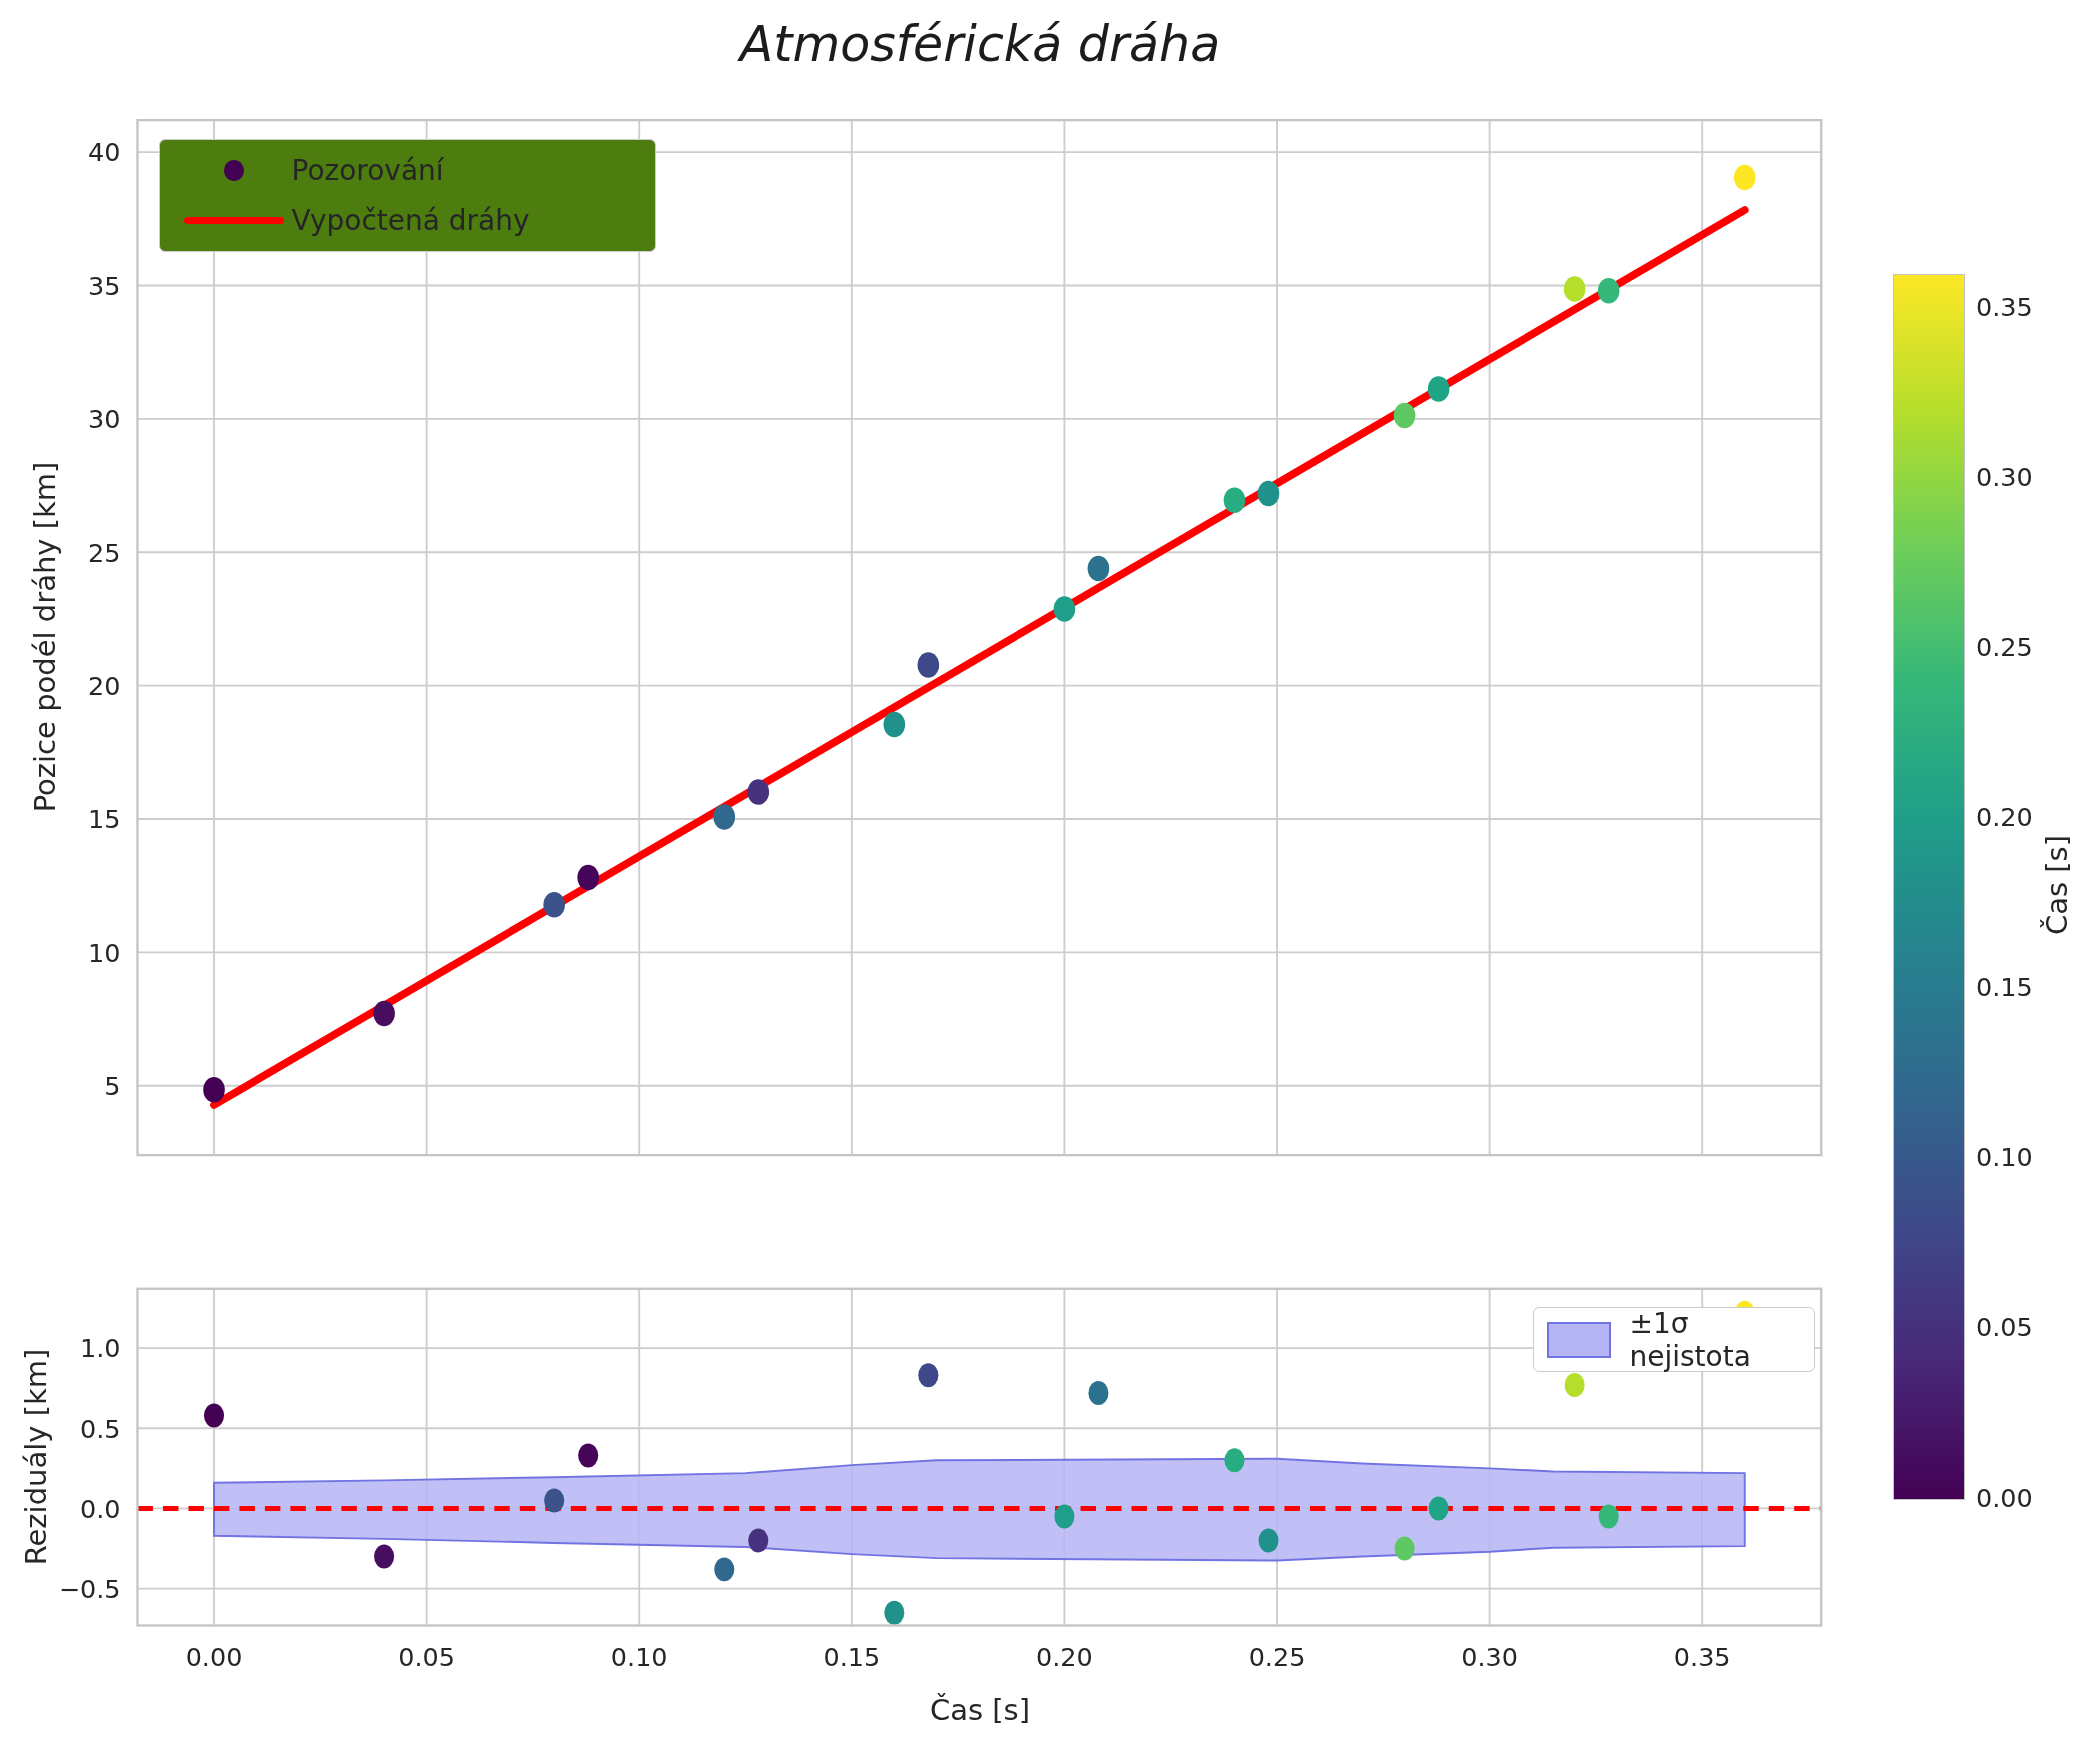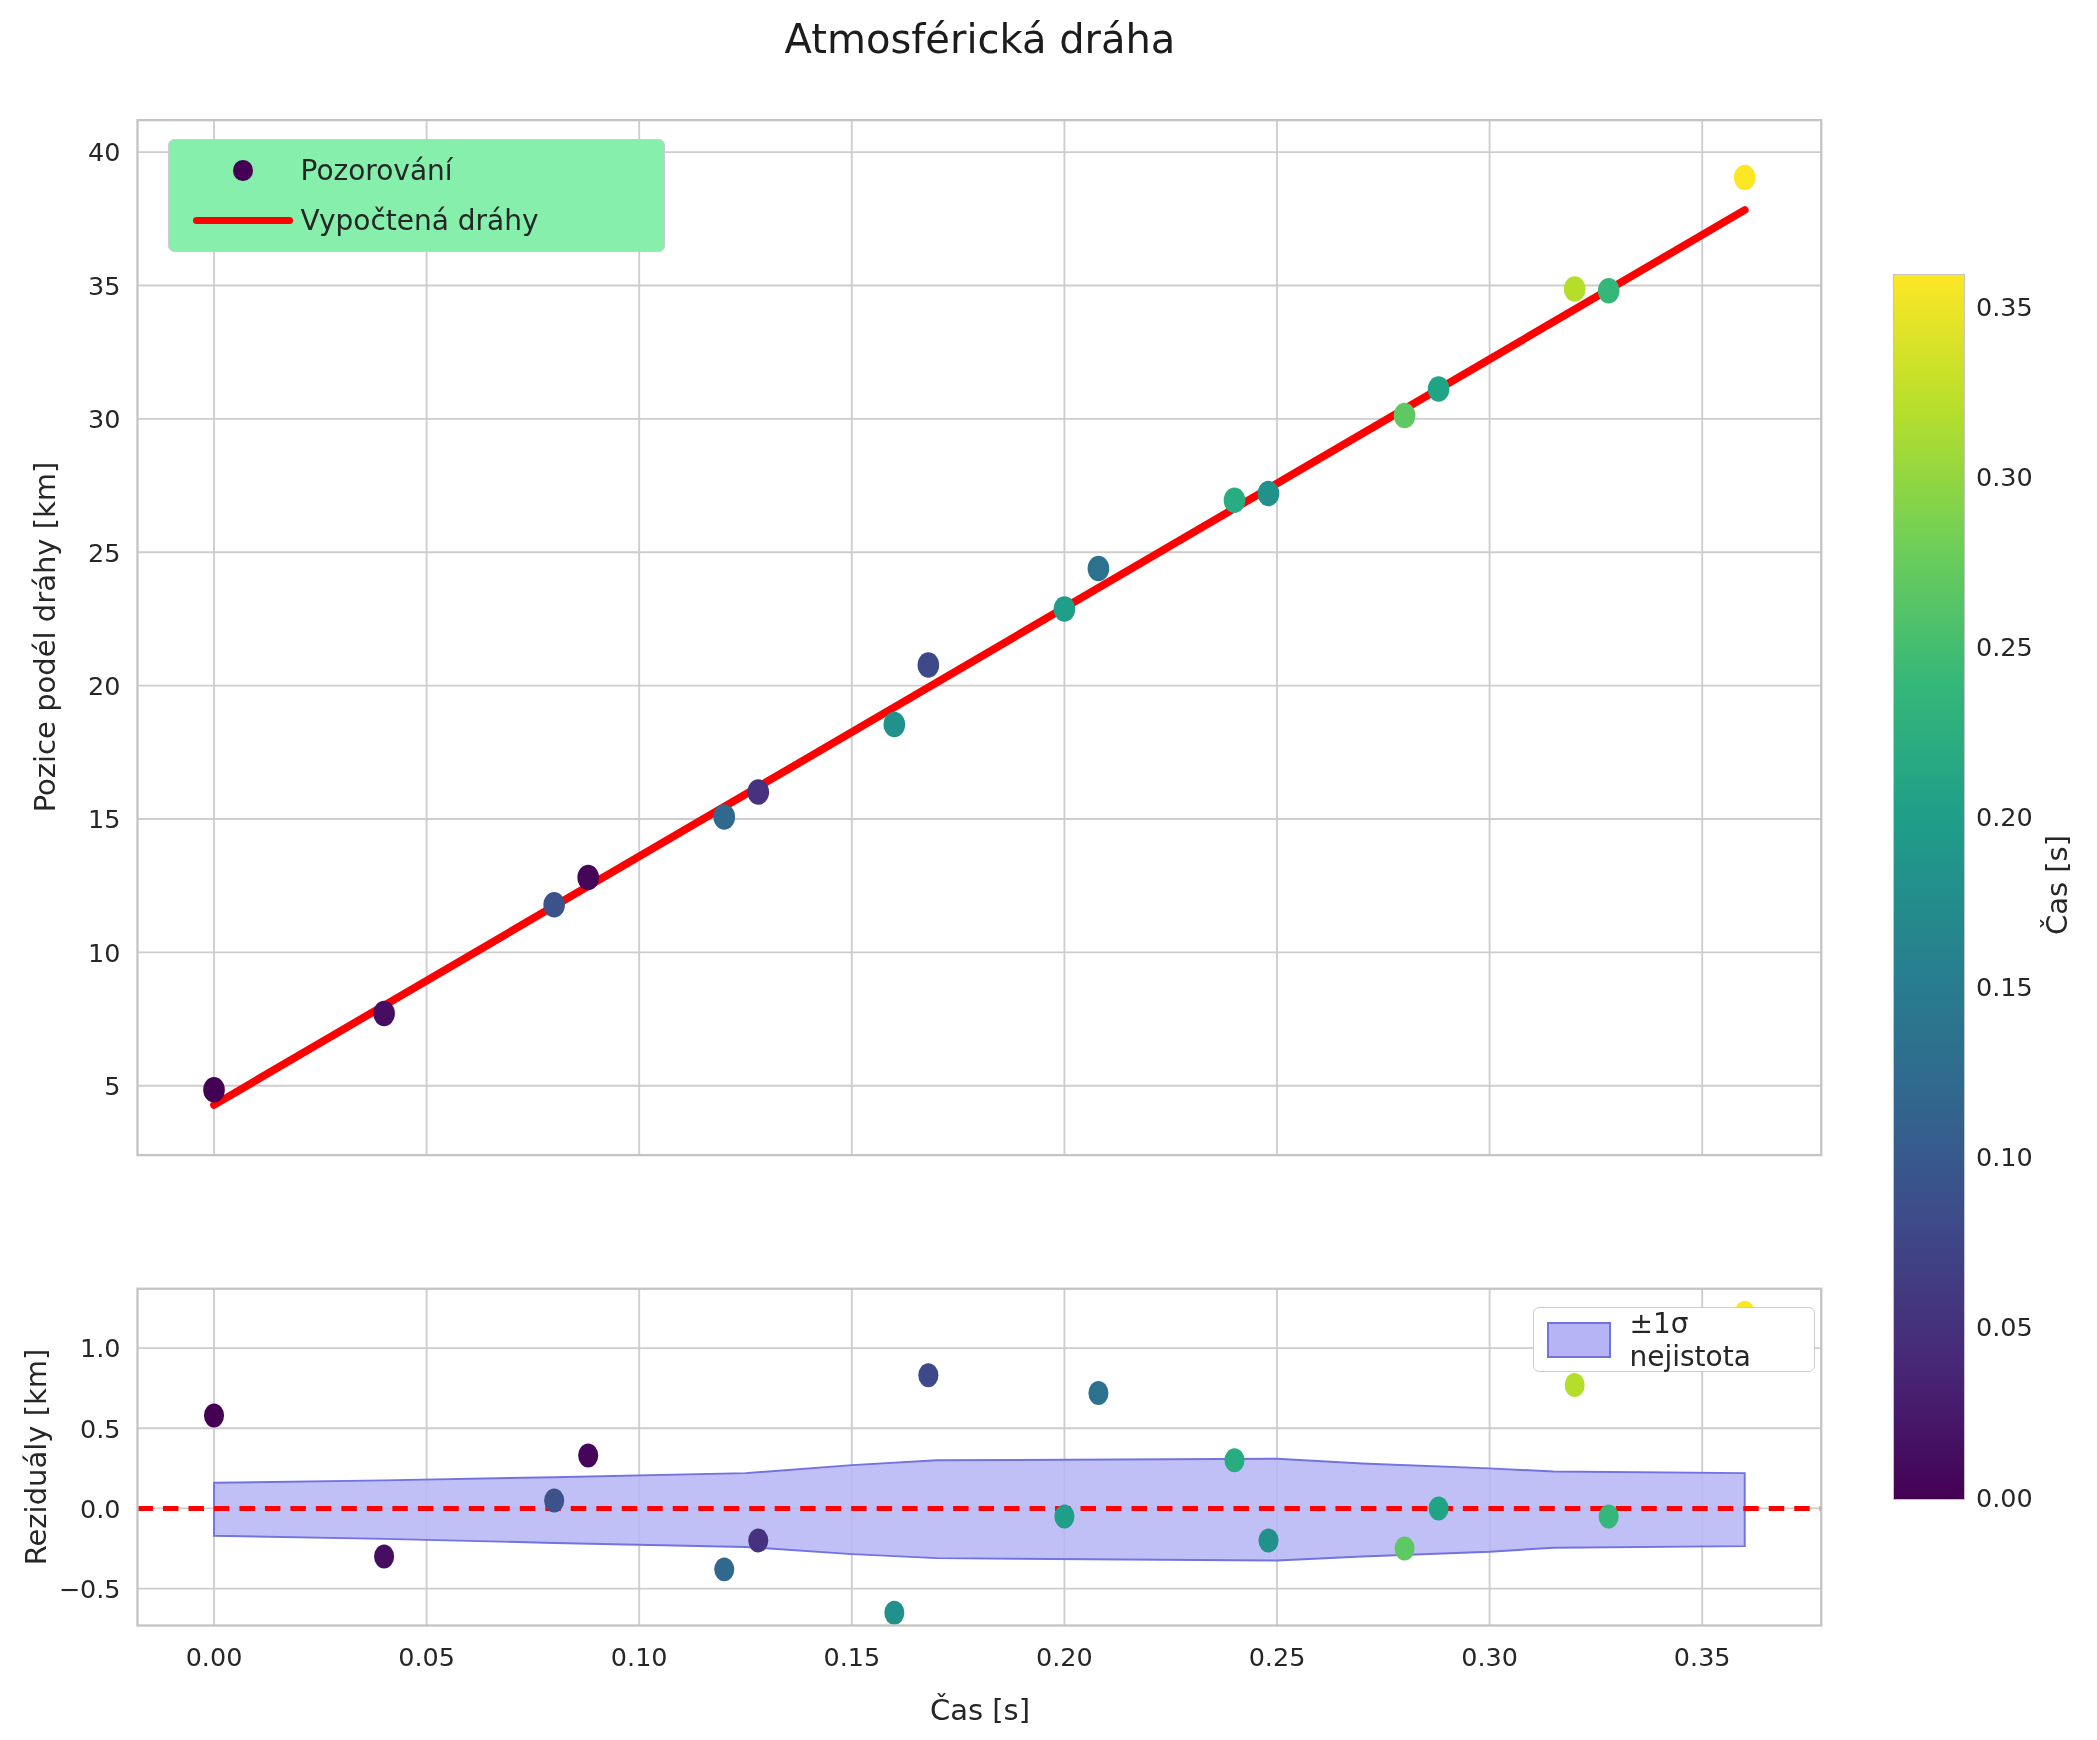--- a/index.html
+++ b/index.html
@@ -1,26 +1,26 @@
 <!DOCTYPE html>
 <html style="font-size:12.4px"><head>
 <meta charset="utf-8">
 <style>
   html,body{margin:0;padding:0;background:#ffffff;}
   .figure{position:relative;width:2097px;height:1741px;background:#ffffff;
           font-family:"DejaVu Sans","Liberation Sans",sans-serif;color:#262626;overflow:hidden;}
   .chart-title{position:absolute;left:980px;top:15.5px;transform:translateX(-50%);
-               font-size:40px;color:#1c1c1c;white-space:nowrap;}
+               font-size:49px;font-style:italic;color:#1c1c1c;white-space:nowrap;}
   .vlabel{position:absolute;white-space:nowrap;font-size:29px;color:#262626;}
   .xlabel{position:absolute;left:980px;top:1693px;transform:translateX(-50%);
           font-size:29px;color:#262626;white-space:nowrap;}
   svg{position:absolute;left:0;top:0;}
   .legend-main{position:absolute;left:159px;top:139px;width:464px;
-               background:#86efac;border:1.5px solid #cccccc;border-radius:6.2px;
-               padding:14px 15.5px;display:flex;flex-direction:column;gap:17px;z-index:5;margin-left:9px;}
+               background:#4d7c0f;border:1.5px solid #cccccc;border-radius:6.2px;
+               padding:14px 15.5px;display:flex;flex-direction:column;gap:17px;z-index:5;}
   .legend-row{display:flex;align-items:center;gap:0;}
   .legend-icon{width:116px;display:flex;justify-content:center;align-items:center;flex:0 0 116px;}
   .legend-dot{width:20px;height:21.6px;border-radius:50%;}
   .legend-line{width:100px;height:7.7px;border-radius:3.9px;}
   .legend-text{font-size:28px;color:#262626;}
   .legend-res{position:absolute;left:1533px;top:1307px;width:282px;height:65px;
               background:#ffffff;border:1.5px solid #cccccc;border-radius:6.2px;
               display:flex;align-items:center;gap:18.5px;padding:0 13px;z-index:5;box-sizing:border-box;}
   .band-patch{width:60px;height:32px;flex:0 0 60px;}
   .colorbar{position:absolute;border:1.5px solid #c4c4c4;}

